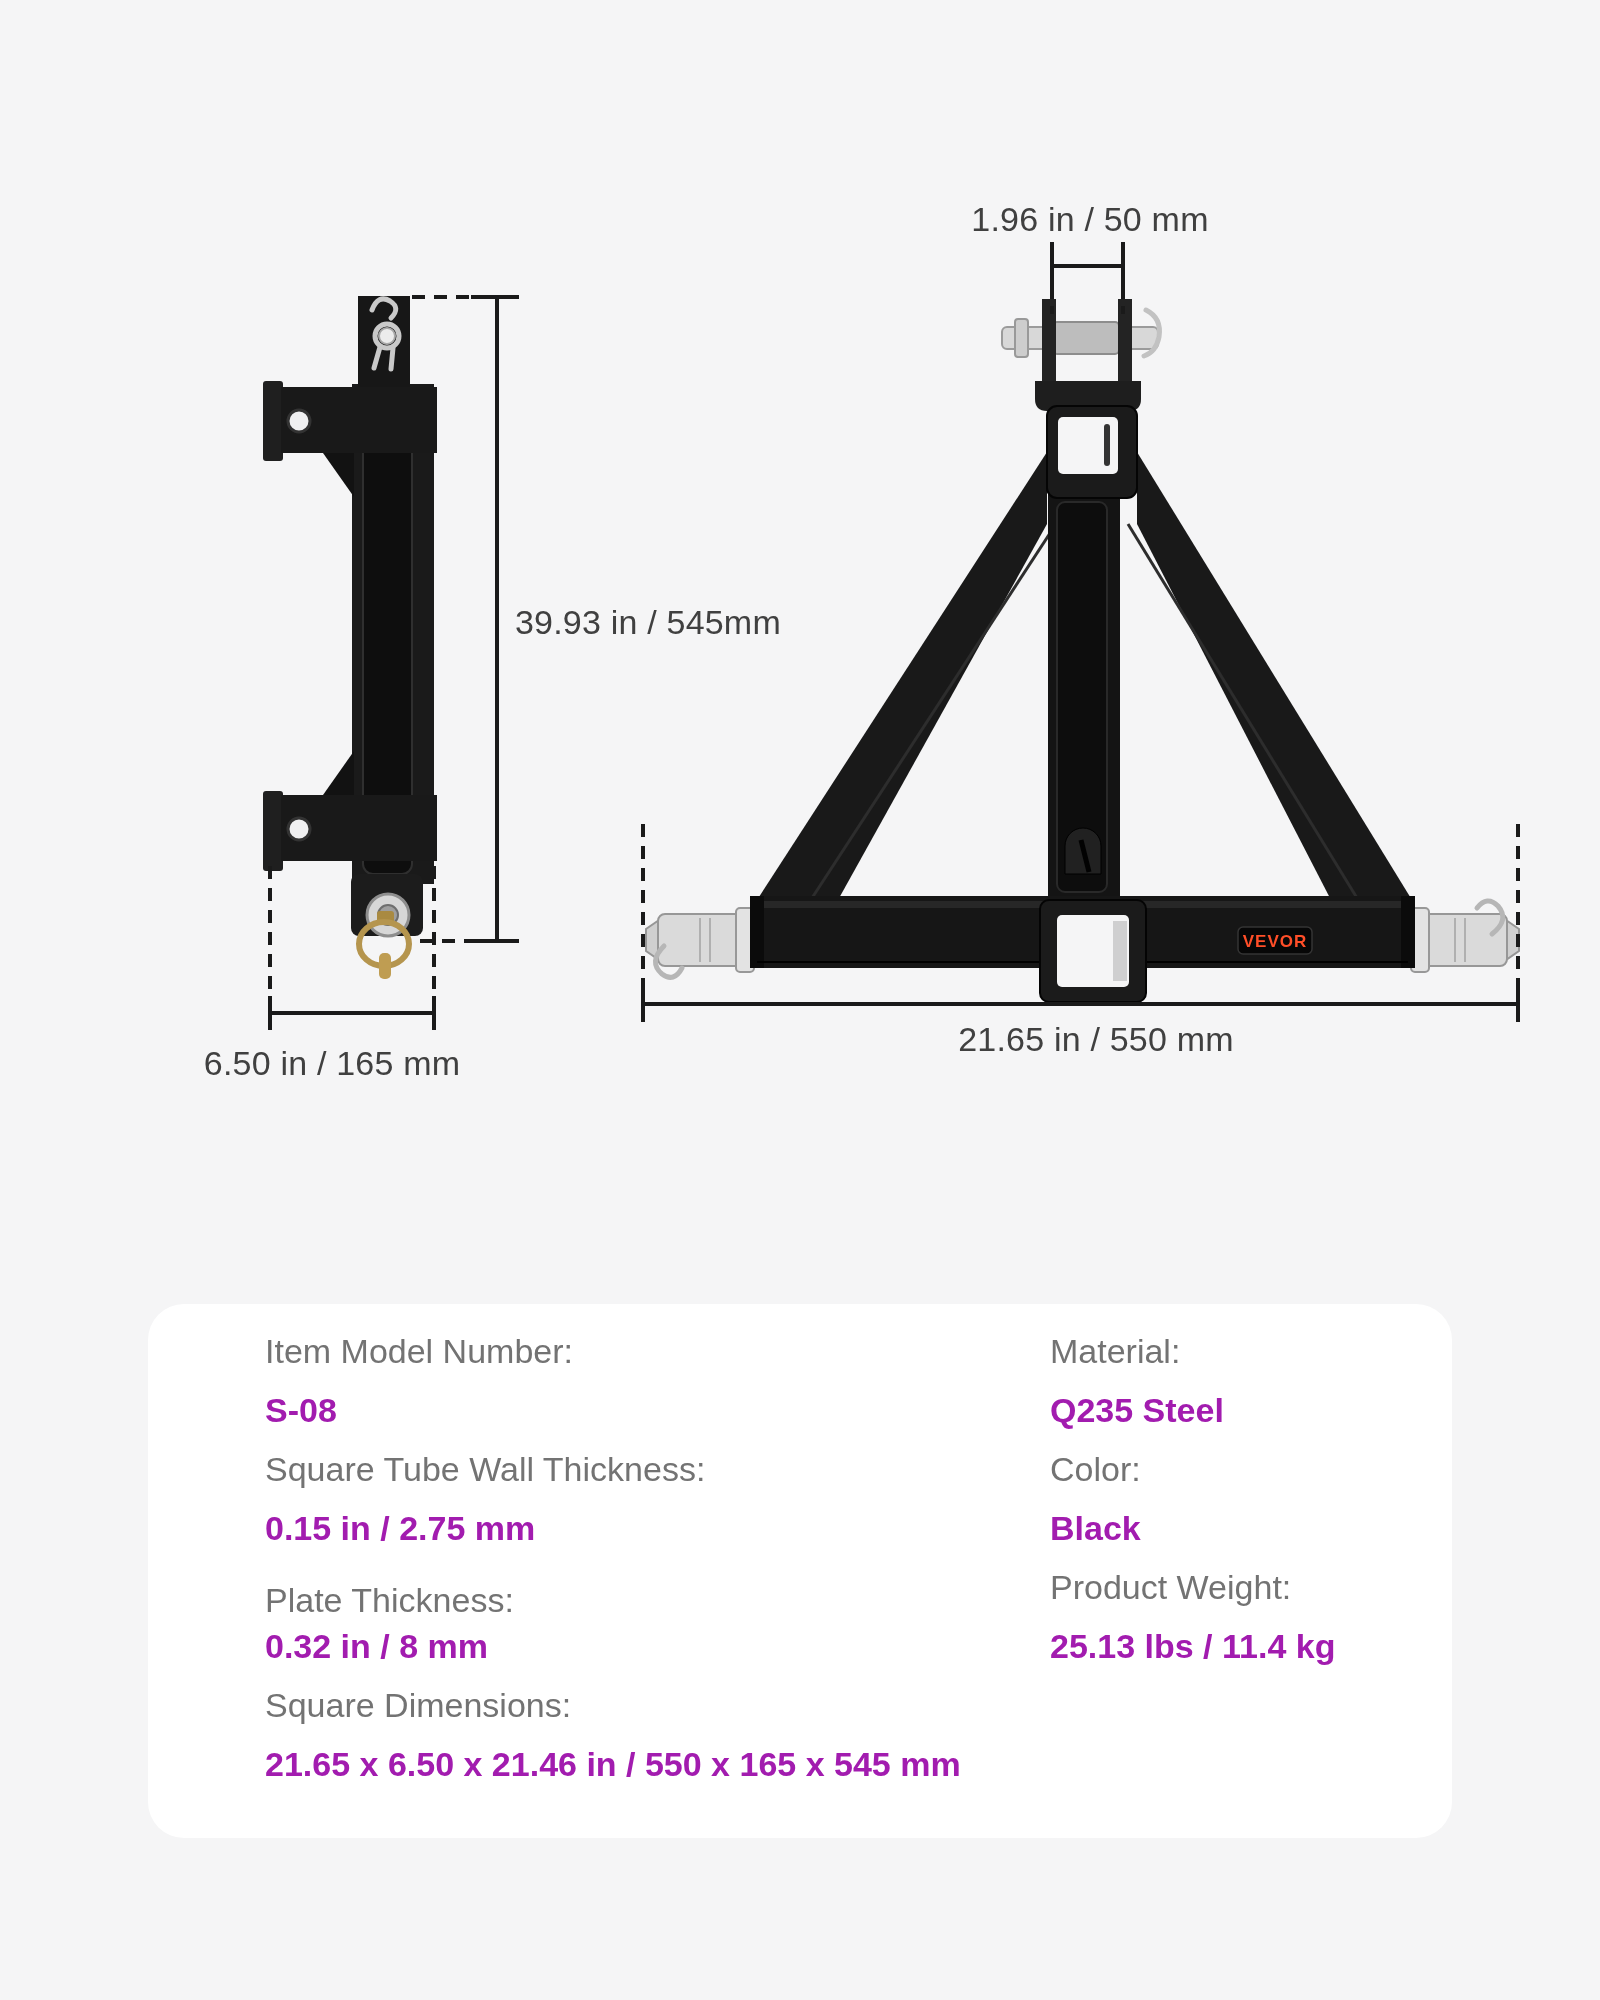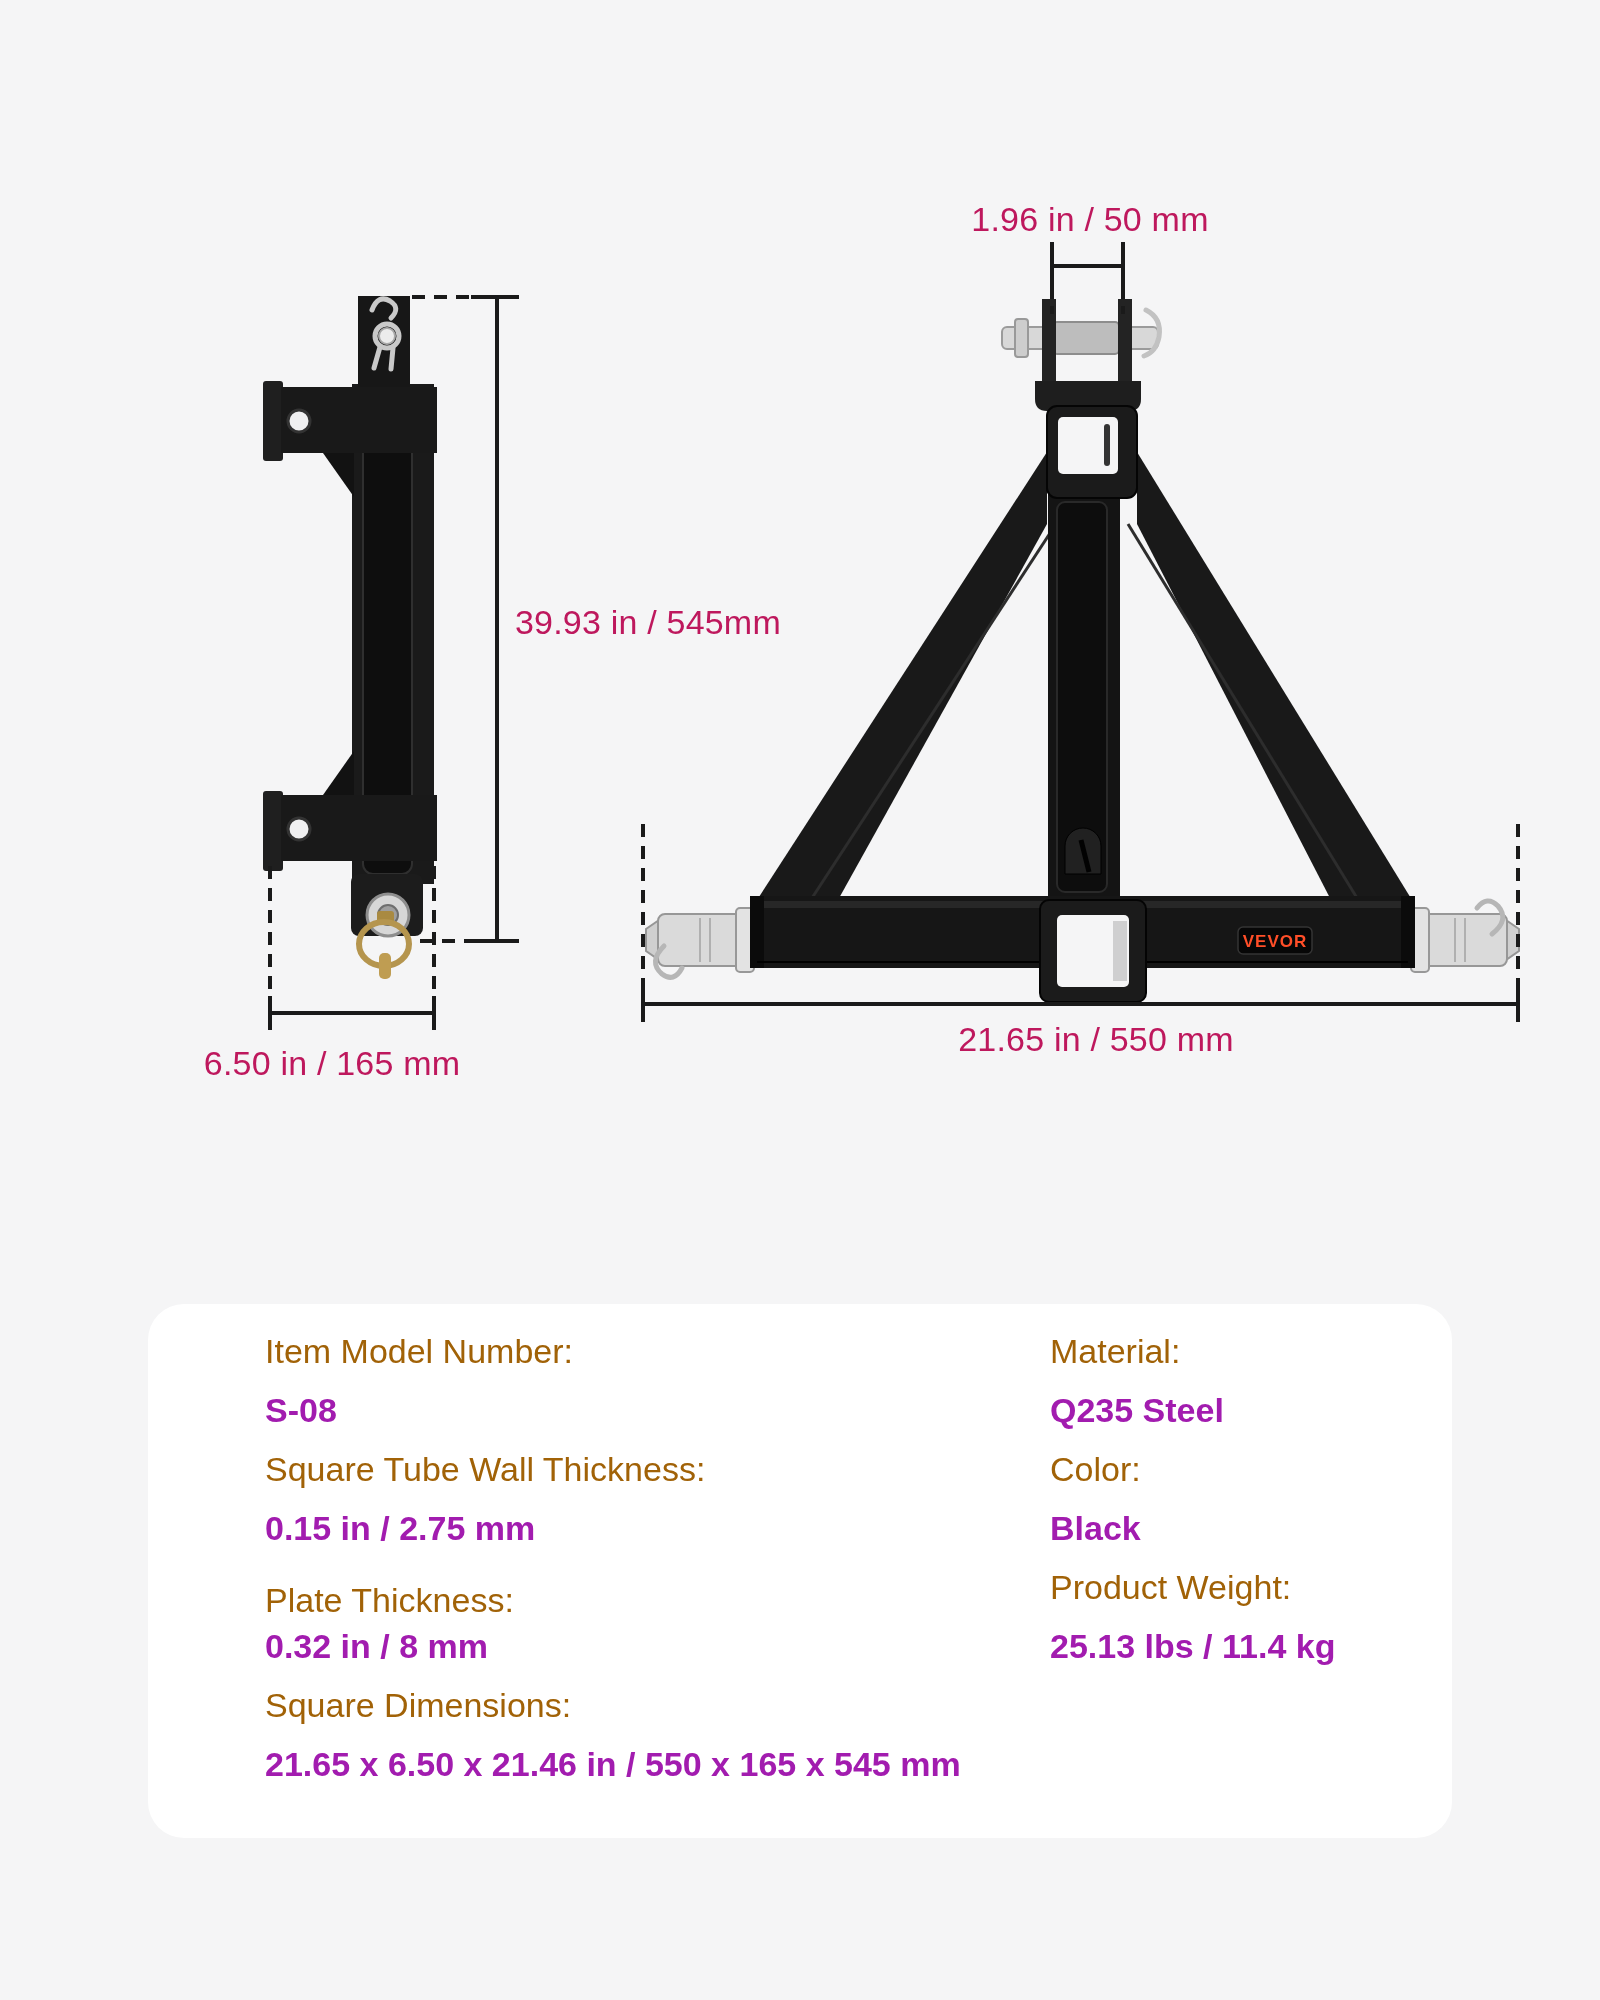--- a/index.html
+++ b/index.html
@@ -5,35 +5,35 @@
   html,body{margin:0;padding:0}
   body{
     width:1600px;height:2000px;position:relative;overflow:hidden;
     background:#f5f5f6;
     font-family:"Liberation Sans",sans-serif;
   }
   .stage{position:absolute;inset:0}
   svg.art{position:absolute;left:0;top:0;display:block}
   .dim-label{
     position:absolute;font-size:34px;line-height:44px;height:44px;
-    color:#be185d;white-space:nowrap;letter-spacing:.2px;
+    color:#404040;white-space:nowrap;letter-spacing:.2px;
   }
   .dim-center{transform:translateX(-50%)}
   .spec-card{
     position:absolute;left:148px;top:1304px;width:1304px;height:534px;
     background:#ffffff;border-radius:36px;
   }
   .spec-col{position:absolute;top:0;height:100%}
   .col-left{left:117px}
   .col-right{left:902px}
   .spec-row{
     position:absolute;height:44px;line-height:44px;
     white-space:nowrap;font-size:34px;left:0;
   }
-  .spec-label{color:#a16207;font-weight:500}
+  .spec-label{color:#737373;font-weight:500}
   .spec-value{color:#a21caf;font-weight:700}
 </style>
 </head>
 <body>
 
 <div class="stage">
 
   <svg class="art" width="1600" height="1250" viewBox="0 0 1600 1250">
 
     <g>

